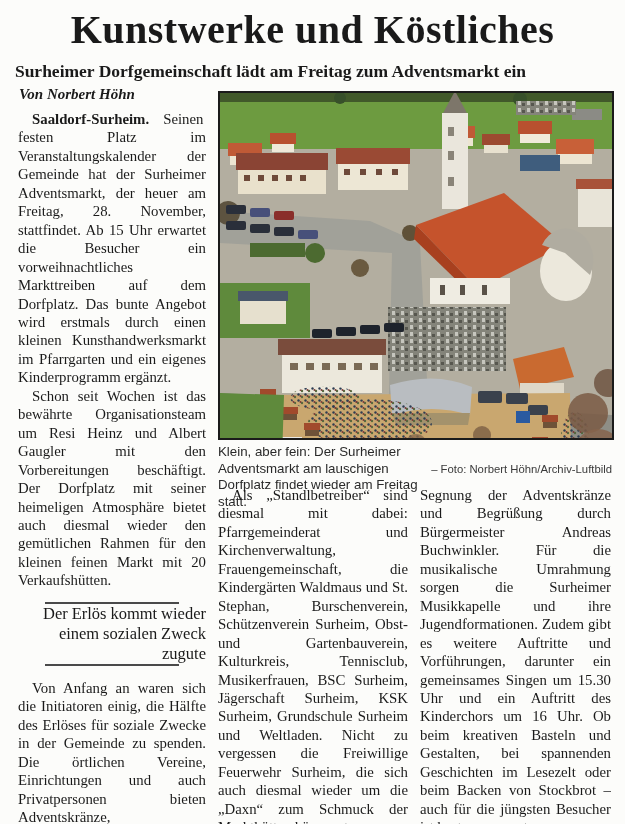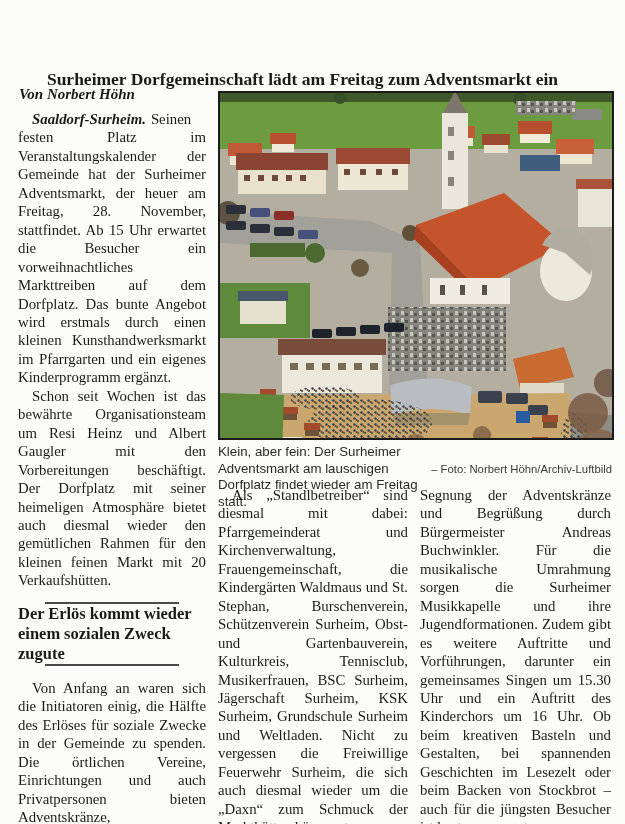--- a/index.html
+++ b/index.html
@@ -2,49 +2,50 @@
 <html lang="de"><head>
 <meta charset="utf-8">
 <style>
   html,body{margin:0;padding:0;}
   body{background:#e8e8e8;font-family:"Liberation Serif",serif;}
   .page{position:relative;width:625px;height:824px;margin:0 auto;background:#fcfcfa;color:#1a1a1a;overflow:hidden;}
 
   .headline{position:absolute;top:6px;left:0;width:625px;text-align:center;
     font-family:"Liberation Serif",serif;font-size:40px;font-weight:600;letter-spacing:.5px;margin:0;}
   .subheadline{position:absolute;top:61px;left:0;width:541px;text-align:center;
-    font-size:17.5px;font-weight:bold;margin:8px;padding-left:24px;}
+    font-size:17.5px;font-weight:bold;margin:0;}
   .byline{position:absolute;top:86px;left:19px;font-size:15px;font-style:italic;font-weight:600;font-family:Liberation Serif, serif;}
 
   .col{position:absolute;font-size:14.8px;line-height:18.45px;text-align:justify;
     hyphens:auto;-webkit-hyphens:auto;word-spacing:-.2px;}
   .col p{margin:0;}
   .col p.indent{text-indent:14px;}
   .col-left{left:18px;top:110px;width:188px;}
   .col-mid{left:218px;top:486px;width:190px;}
   .col-right{left:420px;top:486px;width:191px;}
-  .lead-in{font-weight:bold;margin-right:5px;font-style:italic;}
+  .lead-in{font-weight:bold;margin-right:14px;}
 
   .crosshead-block{margin:12px 0 13px 0;text-align:center;}
   .crosshead-rule{width:134px;height:0;border-top:2px solid #4a4a4a;margin:0 auto;}
-  .crosshead{font-size:16.5px;font-weight:bold;line-height:20px;margin:9px 0;text-indent:0 !important;text-align:left;}
+  .crosshead{font-size:16.5px;font-weight:normal;line-height:20px;margin:9px 0;text-indent:0 !important;text-align:right;}
 
   .figure-block{position:absolute;left:218px;top:91px;width:396px;}
   .photo-frame{width:392px;height:345px;border:2px solid #1b1b1b;background:#b9b4a6;}
   .photo-frame svg{display:block;}
   .caption{margin-top:4px;width:394px;font-family:"Liberation Sans",sans-serif;
     font-size:13.3px;line-height:16.5px;color:#2a2a2a;}
   .caption .credit{float:right;margin-top:17px;font-size:11.3px;color:#3a3a3a;text-align:right;}
   .caption b{font-weight:normal;}
 </style>
 </head>
 <body>
 
 <div class="page">
 
+  <h1 class="headline">Kunstwerke und Köstliches</h1>
   <h2 class="subheadline">Surheimer Dorfgemeinschaft lädt am Freitag zum Adventsmarkt ein</h2>
   <div class="byline">Von Norbert Höhn</div>
 
   <div class="col col-left">
     <p class="indent"><span class="lead-in">Saaldorf-Surheim.</span><span>Seinen festen Platz im Veranstaltungskalender der Gemeinde hat der Surheimer Adventsmarkt, der heuer am Freitag, 28. November, stattfindet. Ab 15 Uhr erwartet die Besucher ein vorweihnachtliches Markttreiben auf dem Dorfplatz. Das bunte Angebot wird erstmals durch einen kleinen Kunsthandwerksmarkt im Pfarrgarten und ein eigenes Kinderprogramm ergänzt.</span></p>
     <p class="indent">Schon seit Wochen ist das bewährte Organisationsteam um Resi Heinz und Albert Gaugler mit den Vorbereitungen beschäftigt. Der Dorfplatz mit seiner heimeligen Atmosphäre bietet auch diesmal wieder den gemütlichen Rahmen für den kleinen feinen Markt mit 20 Verkaufshütten.</p>
     <div class="crosshead-block">
       <div class="crosshead-rule"></div>
       <p class="crosshead">Der Erlös kommt wieder einem sozialen Zweck zugute</p>
       <div class="crosshead-rule"></div>

